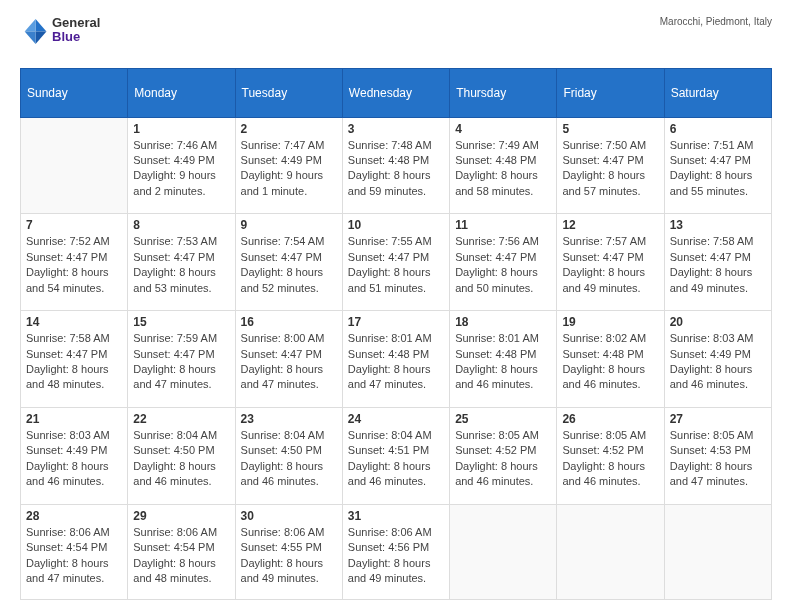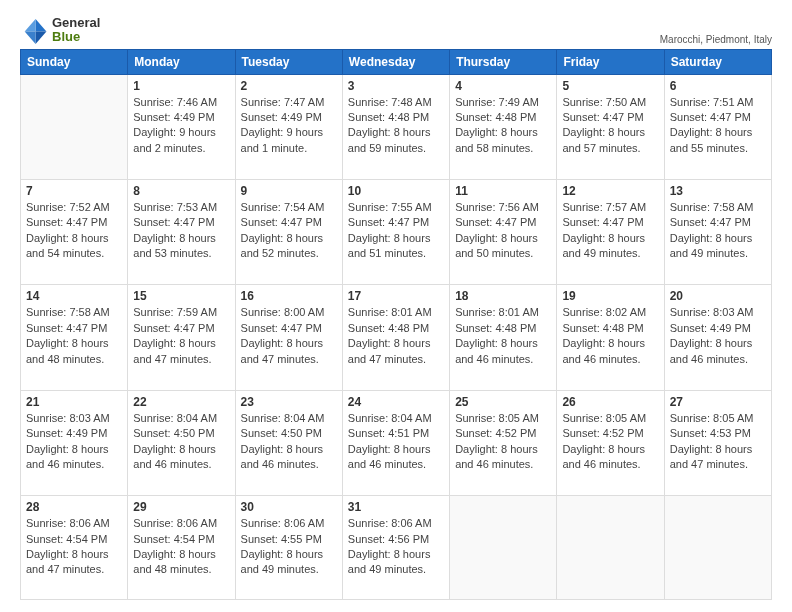--- a/index.html
+++ b/index.html
@@ -14,37 +14,37 @@
     .page {
       width: 792px;
       height: 612px;
       padding: 16px 20px 12px 20px;
       display: flex;
       flex-direction: column;
     }
     .header {
       display: flex;
       justify-content: space-between;
-      align-items: flex-end;
-      margin-bottom: 4px;
+      align-items: flex-start;
+      margin-bottom: 23px;
     }
     .logo {
       display: flex;
       align-items: center;
       gap: 4px;
     }
     .logo-text {
       display: flex;
       flex-direction: column;
       font-size: 13px;
       font-weight: bold;
       line-height: 1.1;
     }
     .logo-general { color: #333; }
-    .logo-blue { color: #4d7c0f; }
+    .logo-blue { color: #4c1d95; }
     .logo-icon {
       width: 28px;
       height: 28px;
     }
     .title-block {
       text-align: right;
     }
     .month-title {
       font-size: 32px;
       font-weight: bold;
@@ -59,23 +59,23 @@
       flex: 1;
       border: 1px solid #ccc;
       border-collapse: collapse;
       width: 100%;
       table-layout: fixed;
     }
     .calendar th {
       background-color: #2472c8;
       color: #fff;
       text-align: left;
-      padding: 5px 6px;
+      padding: 17px 6px;
       font-size: 12px;
-      font-weight: bold;
+      font-weight: normal;
       border: 1px solid #1a5aaa;
     }
     .calendar td {
       vertical-align: top;
       padding: 4px 5px;
       border: 1px solid #ddd;
       height: 88px;
       background: #fff;
     }
     .calendar td.empty {

